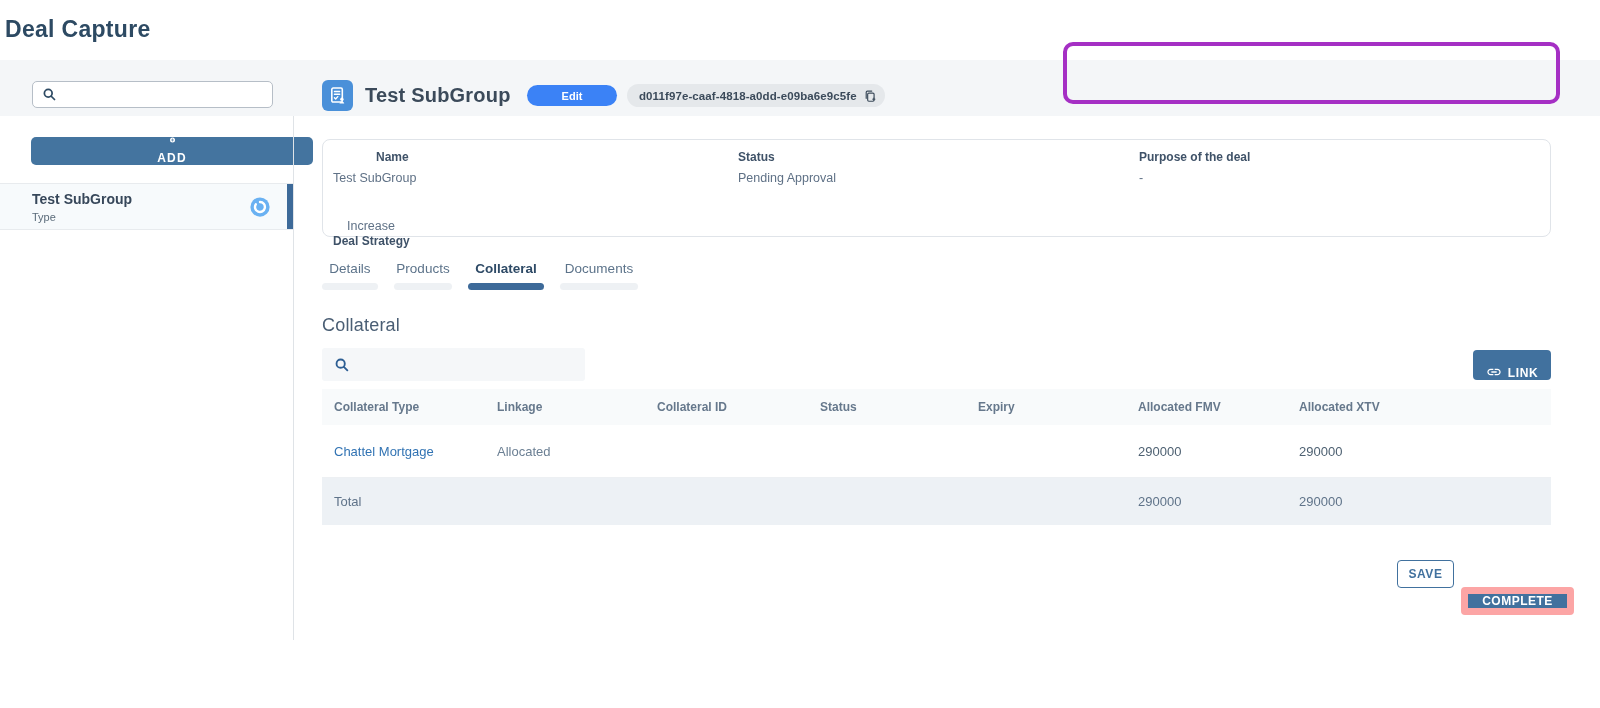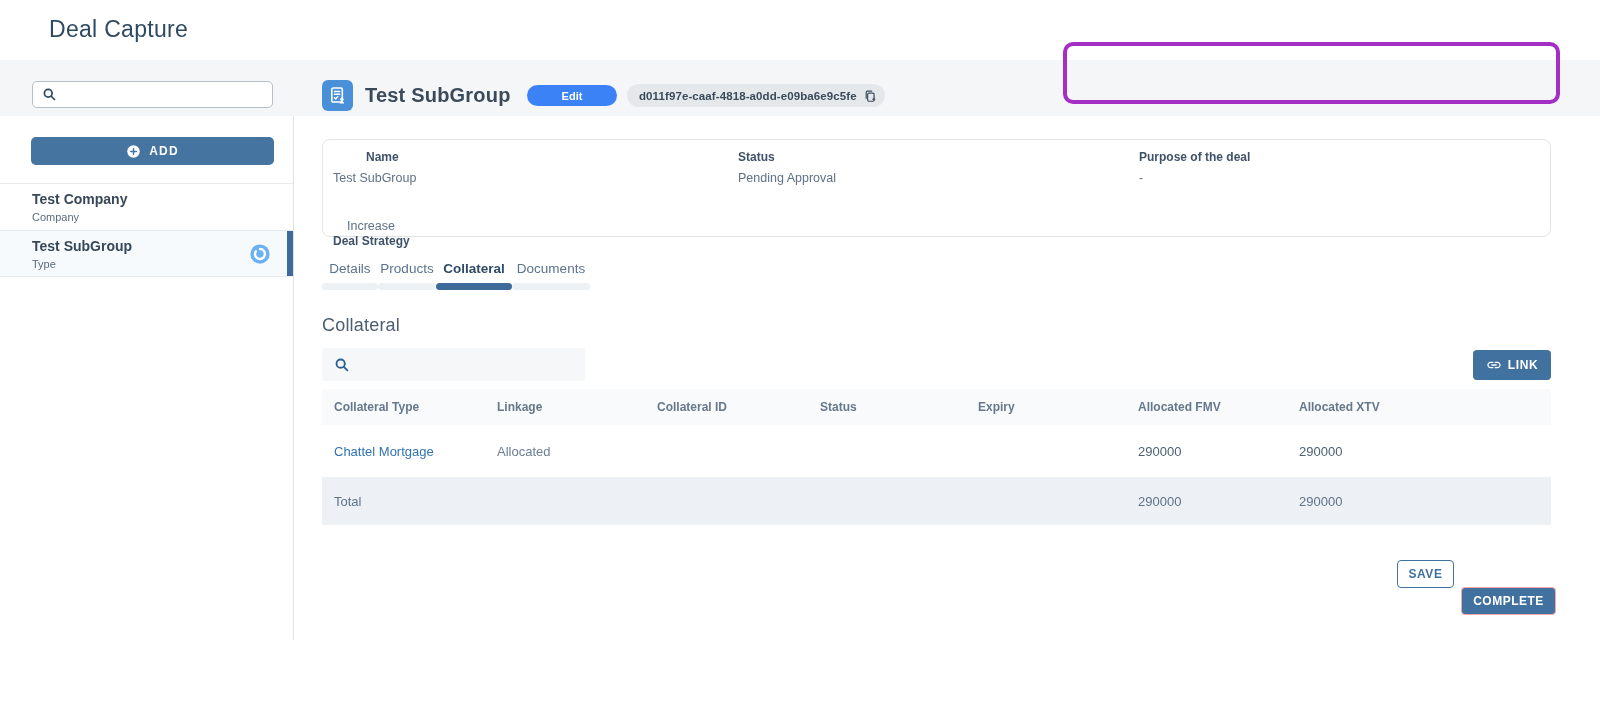--- a/index.html
+++ b/index.html
@@ -1,36 +1,36 @@
 <!DOCTYPE html>
 <html><head>
 <meta charset="utf-8">
 <style>
   * { margin:0; padding:0; box-sizing:border-box; }
   html,body { background:#fff; }
   body { font-family:"Liberation Sans", sans-serif; color:#37475a; }
   #app { position:relative; width:1600px; height:708px; background:#fff; overflow:hidden; }
 
-  .page-title { position:absolute; left:5px; top:16px; font-size:23px; font-weight:400; color:#2d4a63; letter-spacing:.3px;margin-left:44px; }
+  .page-title { position:absolute; left:5px; top:16px; font-size:23px; font-weight:700; color:#2d4a63; letter-spacing:.3px; }
 
   .top-band { position:absolute; left:0; top:60px; width:1600px; height:56px; background:#f4f6f8; }
 
   
   .annotation-box { position:absolute; left:1063px; top:42px; width:497px; height:62px; border:4px solid #a52fc4; border-radius:10px; z-index:30; pointer-events:none; }
   .toast { position:absolute; left:1075px; top:53px; width:474px; height:41px; background:#ea6262; border-radius:6px; display:flex; align-items:center; padding:0 15px; z-index:29; box-shadow:0 2px 6px rgba(0,0,0,.12); }
   .toast-icon { width:18px; height:18px; flex:0 0 18px; }
   .toast-msg { flex:1; text-align:center; color:#fff; font-size:12px; font-weight:700; letter-spacing:.1px; padding:0 8px; }
   .toast-close { width:16px; height:16px; flex:0 0 16px; cursor:pointer; }
 
   
   .sb-search { position:absolute; left:32px; top:81px; width:241px; height:27px; background:#fff; border:1px solid #b6bec7; border-radius:5px; display:flex; align-items:center; padding:0 9px; }
   .sb-search svg { width:15px; height:15px; color:#2d4a63; }
   .sb-search input { border:none; outline:none; background:transparent; flex:1; font-size:12px; margin-left:7px; font-family:inherit; color:#37475a; }
 
-  .add-btn { position:absolute; left:31px; top:137px; width:243px; height:28px; background:#44749f; border:none; border-radius:5px; color:#fff; font-size:12px; font-weight:700; letter-spacing:1.2px; display:flex; align-items:center; justify-content:center; gap:8px; cursor:pointer; font-family:inherit; }
+  .add-btn { position:absolute; left:31px; top:137px; width:282px; height:28px; background:#44749f; border:none; border-radius:5px; color:#fff; font-size:12px; font-weight:700; letter-spacing:1.2px; display:flex; align-items:center; justify-content:center; gap:8px; cursor:pointer; font-family:inherit;flex-direction:column; }
   .add-btn svg { width:15px; height:15px; }
 
   .sb-list { position:absolute; left:0; top:183px; width:293px; }
   .sb-item { position:relative; height:47px; padding:7px 0 0 32px; border-top:1px solid #e8ebee; cursor:pointer; background:#fff; }
   .sb-item:last-child { border-bottom:1px solid #e8ebee; }
   .sb-item.selected { background:#f7fafc; }
   .sb-item-name { font-size:14px; font-weight:700; color:#37475a; line-height:17px; }
   .sb-item-type { font-size:11px; color:#5b6b7a; margin-top:3px; }
   .sb-item .sel-bar { position:absolute; right:0; top:0; width:6px; height:100%; background:#3d6a99; }
   .sb-item .sync { position:absolute; right:22px; top:12px; width:22px; height:22px; }
@@ -45,49 +45,49 @@
   .uuid-pill { position:absolute; left:627px; top:84px; height:23px; background:#e5e8eb; border-radius:12px; display:flex; align-items:center; padding:0 8px 0 12px; gap:6px; }
   .uuid-text { font-size:11.5px; font-weight:700; color:#3b4a5a; letter-spacing:.1px; }
   .copy-icon { width:14px; height:14px; color:#3b4a5a; cursor:pointer; }
 
   
   .info-card { position:absolute; left:322px; top:139px; width:1229px; height:98px; border:1px solid #e0e4e9; border-radius:8px; background:#fff; }
   .if-label { position:absolute; font-size:12px; font-weight:700; color:#3f5268; }
   .if-value { position:absolute; font-size:12.5px; color:#5f7186; }
 
   
-  .tabs { position:absolute; left:322px; top:261px; display:flex; gap:0; }
+  .tabs { position:absolute; left:322px; top:261px; display:flex; gap:16px; }
   .tab { display:flex; flex-direction:column; align-items:center; cursor:pointer; }
   .tab-label { font-size:13.5px; color:#5c738a; margin-bottom:7px; white-space:nowrap; }
   .tab.active .tab-label { color:#2e4a66; font-weight:700; }
   .tab-bar { width:100%; height:7px; border-radius:4px; background:#eef1f4; }
   .tab.active .tab-bar { background:#3d6a99; }
   .tab.w1{width:56px} .tab.w2{width:58px} .tab.w3{width:76px} .tab.w4{width:78px}
 
   
   .section-heading { position:absolute; left:322px; top:315px; font-size:18px; font-weight:500; color:#4a5e74; letter-spacing:.2px; }
   .tbl-search { position:absolute; left:322px; top:348px; width:263px; height:33px; background:#f5f7f9; border-radius:3px; display:flex; align-items:center; padding:0 12px; }
   .tbl-search svg { width:16px; height:16px; color:#2d5e93; }
   .tbl-search input { border:none; outline:none; background:transparent; flex:1; font-size:12.5px; margin-left:8px; font-family:inherit; color:#37475a; }
-  .link-btn { position:absolute; left:1473px; top:350px; width:78px; height:30px; background:#41719e; border:none; border-radius:4px; color:#fff; font-size:12px; font-weight:700; letter-spacing:.6px; display:flex; align-items:center; justify-content:center; gap:6px; cursor:pointer; font-family:inherit; }
+  .link-btn { position:absolute; left:1473px; top:350px; width:78px; height:30px; background:#41719e; border:none; border-radius:4px; color:#fff; font-size:12px; font-weight:700; letter-spacing:.6px; display:flex; align-items:flex-end; justify-content:center; gap:6px; cursor:pointer; font-family:inherit; }
   .link-btn svg { width:16px; height:16px; }
 
   
   .ctable { position:absolute; left:322px; top:389px; width:1229px; }
   .trow { display:grid; grid-template-columns:163px 160px 163px 158px 160px 161px 1fr; align-items:center; }
   .trow > div { padding-left:12px; }
   .trow.head { height:36px; background:#f8fafb; font-size:12px; font-weight:700; color:#66788c; }
   .trow.data { height:53px; background:#fff; border-bottom:1px solid #edf0f3; font-size:13px; color:#4e6172; }
   .trow.total { height:47px; background:#edf1f5; font-size:13px; color:#5f7389; }
   .cell-link { color:#3173b3; cursor:pointer;margin-top:36px; }
   .cell-muted { color:#6b7f93; }
 
   
   .save-btn { position:absolute; left:1397px; top:560px; width:57px; height:28px; background:#fff; border:1px solid #41719e; border-radius:4px; color:#41719e; font-size:12px; font-weight:700; letter-spacing:.5px; cursor:pointer; font-family:inherit; }
-  .complete-btn { position:absolute; left:1461px; top:587px; width:95px; height:28px; background:#41719e; border:1px solid #fca5a5; border-radius:4px; color:#fff; font-size:12px; font-weight:700; letter-spacing:.5px; cursor:pointer; font-family:inherit; }
+  .complete-btn { position:absolute; left:1461px; top:587px; width:113px; height:28px; background:#41719e; border:7px solid #fca5a5; border-radius:4px; color:#fff; font-size:12px; font-weight:700; letter-spacing:.5px; cursor:pointer; font-family:inherit; }
 </style>
 </head>
 <body>
 
 <div id="app">
 
   <div class="page-title">Deal Capture</div>
 
   <div class="top-band"></div>
 
@@ -103,24 +103,20 @@
 
   <button class="add-btn">
     <svg viewBox="0 0 24 24">
         <circle cx="12" cy="12" r="10" fill="#fff"></circle>
         <path d="M12 7.5 v9 M7.5 12 h9" stroke="#44749f" stroke-width="2.4" stroke-linecap="round"></path>
       </svg>
     <span>ADD</span>
   </button>
 
   <div class="sb-list">
-    <div class="sb-item">
-      <div class="sb-item-name">Test Company</div>
-      <div class="sb-item-type">Company</div>
-    </div>
     <div class="sb-item selected">
       <div class="sb-item-name">Test SubGroup</div>
       <div class="sb-item-type">Type</div>
       <svg class="sync" viewBox="0 0 24 24">
           <circle cx="12" cy="12" r="10.5" fill="#6ab1f2"></circle>
           <path d="M12 6.6 a5.4 5.4 0 1 1 -4.6 2.5" stroke="#fff" stroke-width="2.6" fill="none" stroke-linecap="round"></path>
         </svg>
       <div class="sel-bar"></div>
     </div>
   </div>
@@ -142,21 +138,21 @@
   <div class="uuid-pill">
     <span class="uuid-text">d011f97e-caaf-4818-a0dd-e09ba6e9c5fe</span>
     <svg class="copy-icon" viewBox="0 0 24 24" fill="none">
         <rect x="8" y="7" width="11" height="14" rx="2" stroke="currentColor" stroke-width="2"></rect>
         <path d="M5.5 16 V5.5 A2 2 0 0 1 7.5 3.5 H15" stroke="currentColor" stroke-width="2" stroke-linecap="round"></path>
         <path d="M16.5 17.5 h4 M18.5 15.5 v4" stroke="currentColor" stroke-width="1.6" stroke-linecap="round"></path>
       </svg>
   </div>
 
   <div class="info-card">
-    <div class="if-label" style="left:10px; top:10px;padding-left:33px;">Name</div>
+    <div class="if-label" style="left:20px; top:10px;padding-left:33px;">Name</div>
     <div class="if-value" style="left:10px; top:31px;">Test SubGroup</div>
     <div class="if-label" style="left:415px; top:10px;">Status</div>
     <div class="if-value" style="left:415px; top:31px;">Pending Approval</div>
     <div class="if-label" style="left:816px; top:10px;">Purpose of the deal</div>
     <div class="if-value" style="left:816px; top:31px;">-</div>
     <div class="if-label" style="left:10px; top:58px;margin-top:36px;">Deal Strategy</div>
     <div class="if-value" style="left:24px; top:79px;">Increase</div>
   </div>
 
   <div class="tabs">

